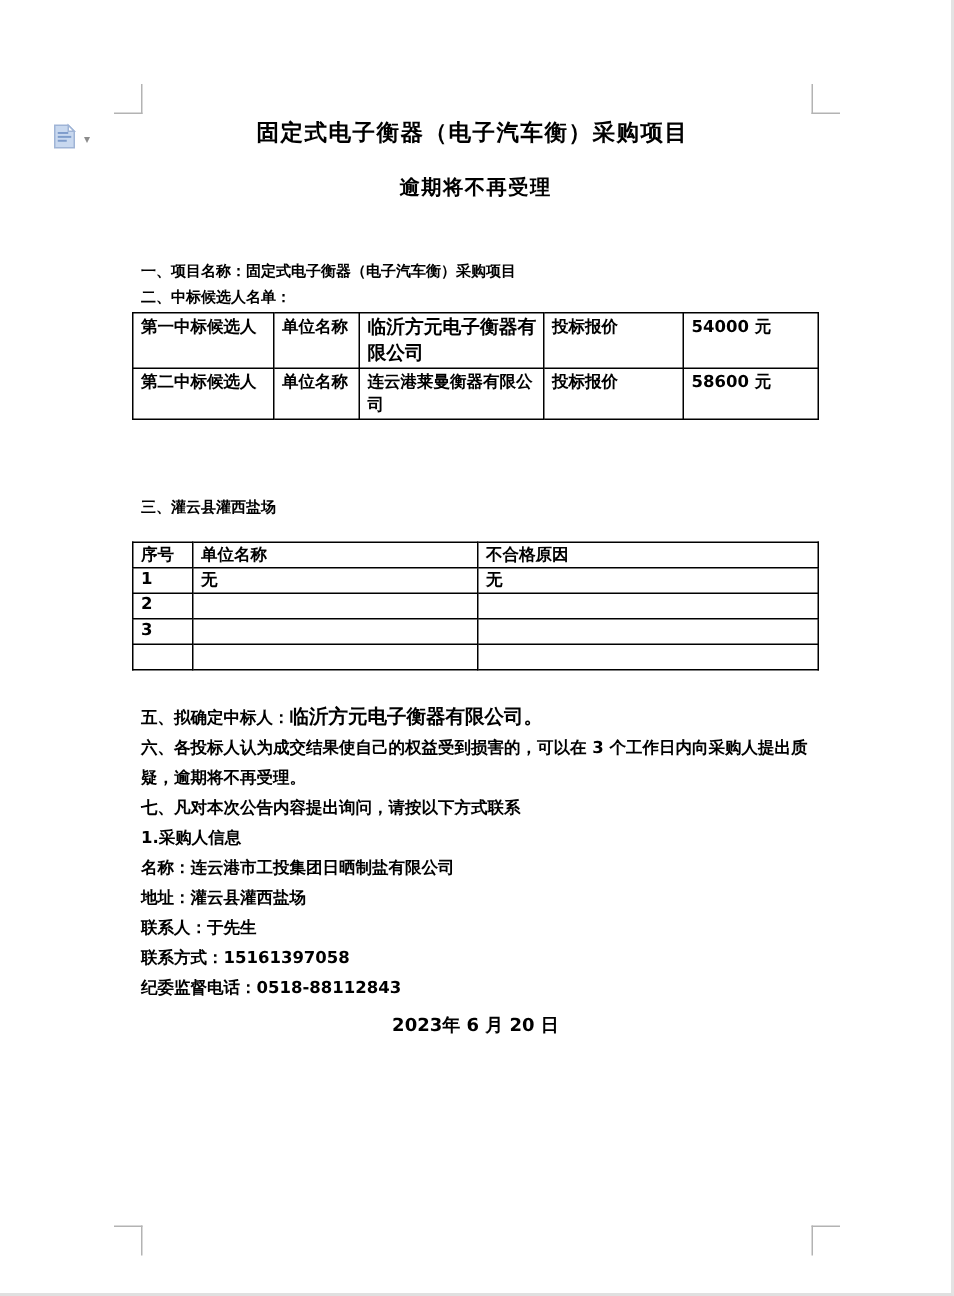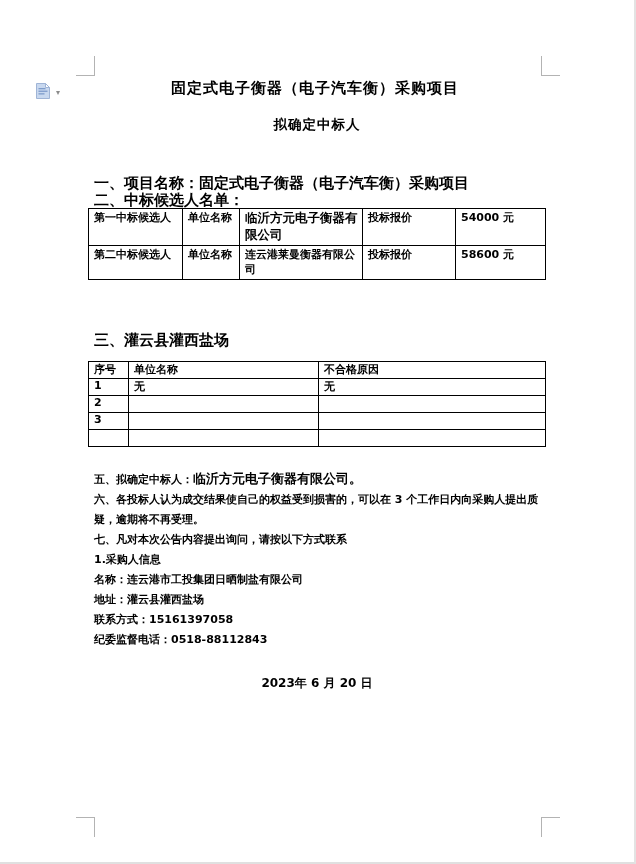--- a/index.html
+++ b/index.html
@@ -48,21 +48,21 @@
   }
   .doc-subtitle {
     position: absolute; left: 0; right: 0; top: 116px;
     text-align: center;
     font-size: 13.5px; font-weight: 700;
     letter-spacing: 1px;
   }
 
   .bodyline {
     position: absolute; left: 94px;
-    font-size: 15px; font-weight: 600;
+    font-size: 10px; font-weight: 600;
     white-space: nowrap;
   }
   .line-s1 { top: 174px; }
   .line-s2 { top: 191px; }
   .line-s3 { top: 331px; }
 
   table { border-collapse: collapse; table-layout: fixed; }
   td, th {
     border: 1px solid #000;
     font-size: 11px; font-weight: 600;
@@ -112,21 +112,21 @@
         <path d="M11.5 1.5 l4 4 h-4 z" fill="#ffffff" stroke="#9fb4d6" stroke-width="1"></path>
         <rect x="4.5" y="6" width="7" height="1.3" fill="#7e9ccb"></rect>
         <rect x="4.5" y="8.6" width="9" height="1.3" fill="#7e9ccb"></rect>
         <rect x="4.5" y="11.2" width="6" height="1.3" fill="#7e9ccb"></rect>
       </svg>
     </span>
     <span class="arrow">▾</span>
   </div>
 
   <div class="doc-title">固定式电子衡器（电子汽车衡）采购项目</div>
-  <div class="doc-subtitle">拟确定中标人</div>
+  <div class="doc-subtitle">逾期将不再受理</div>
 
   <div class="bodyline line-s1">一、项目名称：固定式电子衡器（电子汽车衡）采购项目</div>
   <div class="bodyline line-s2">二、中标候选人名单：</div>
 
   <table class="tbl-candidates">
     <colgroup>
       <col style="width:94px">
         <col style="width:57px">
         <col style="width:123px">
         <col style="width:93px">
@@ -187,19 +187,20 @@
     </tbody>
   </table>
 
   <div class="paragraphs">
     <div><span>五、拟确定中标人：</span><span class="alt-font">临沂方元电子衡器有限公司。</span></div>
     <div>六、各投标人认为成交结果使自己的权益受到损害的，可以在 3 个工作日内向采购人提出质疑，逾期将不再受理。</div>
     <div>七、凡对本次公告内容提出询问，请按以下方式联系</div>
     <div>1.采购人信息</div>
     <div>名称：连云港市工投集团日晒制盐有限公司</div>
     <div>地址：灌云县灌西盐场</div>
+    <div>联系人：于先生</div>
     <div>联系方式：15161397058</div>
     <div>纪委监督电话：0518-88112843</div>
   </div>
 
   <div class="doc-date">2023年 6 月 20 日</div>
 
 </div>
 
 </body></html>

